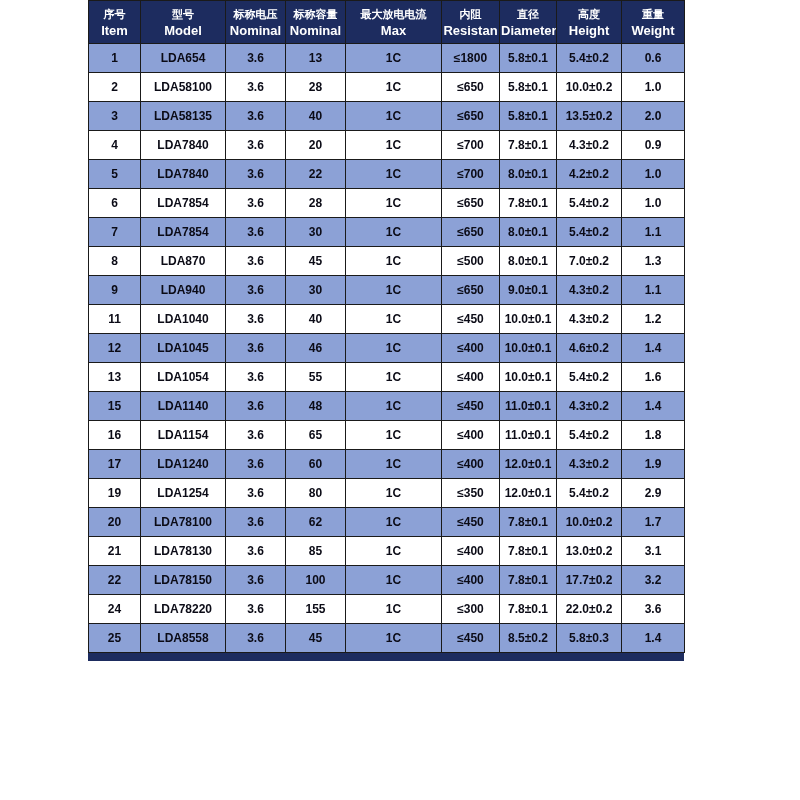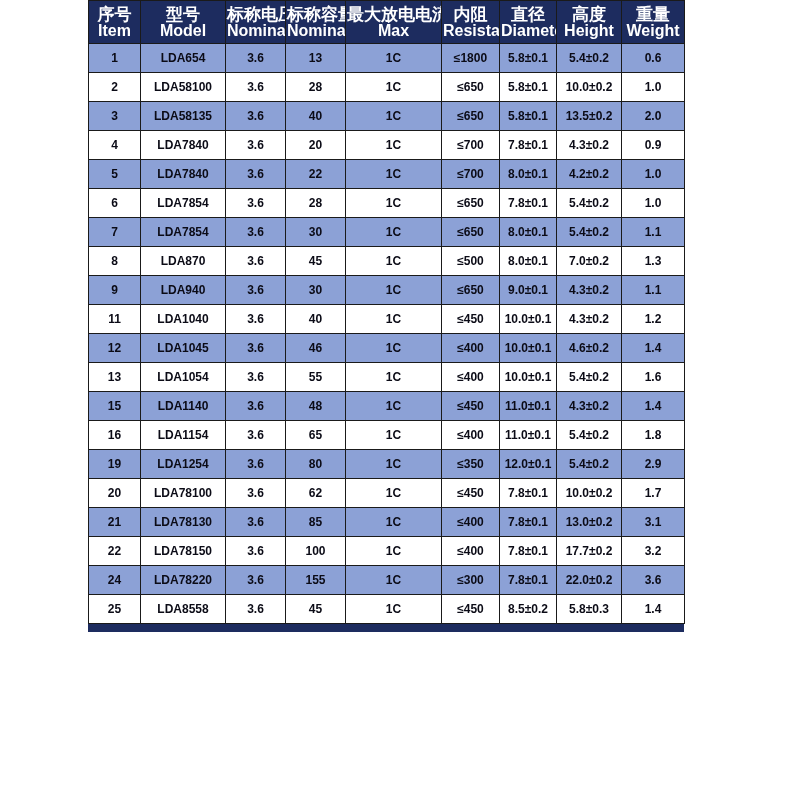--- a/index.html
+++ b/index.html
@@ -45,26 +45,26 @@
     padding: 0 1px;
     overflow: hidden;
   }
   thead th {
     background: #1d2c5f;
     color: #ffffff;
     height: 42px;
     font-weight: 700;
   }
   thead th .cn {
-    font-size: 17px;
+    font-size: 11px;
     line-height: 17px;
     white-space: nowrap;
   }
   thead th .en {
-    font-size: 16px;
+    font-size: 13px;
     line-height: 15px;
     white-space: nowrap;
   }
   tbody td {
     height: 28px;
     font-size: 12px;
     font-weight: 700;
     color: #0b0b16;
     background: #ffffff;
     white-space: nowrap;
@@ -284,20 +284,31 @@
             <td>LDA1154</td>
             <td>3.6</td>
             <td>65</td>
             <td>1C</td>
             <td>≤400</td>
             <td>11.0±0.1</td>
             <td>5.4±0.2</td>
             <td>1.8</td>
           </tr>
           <tr>
+            <td>17</td>
+            <td>LDA1240</td>
+            <td>3.6</td>
+            <td>60</td>
+            <td>1C</td>
+            <td>≤400</td>
+            <td>12.0±0.1</td>
+            <td>4.3±0.2</td>
+            <td>1.9</td>
+          </tr>
+          <tr>
             <td>19</td>
             <td>LDA1254</td>
             <td>3.6</td>
             <td>80</td>
             <td>1C</td>
             <td>≤350</td>
             <td>12.0±0.1</td>
             <td>5.4±0.2</td>
             <td>2.9</td>
           </tr>

